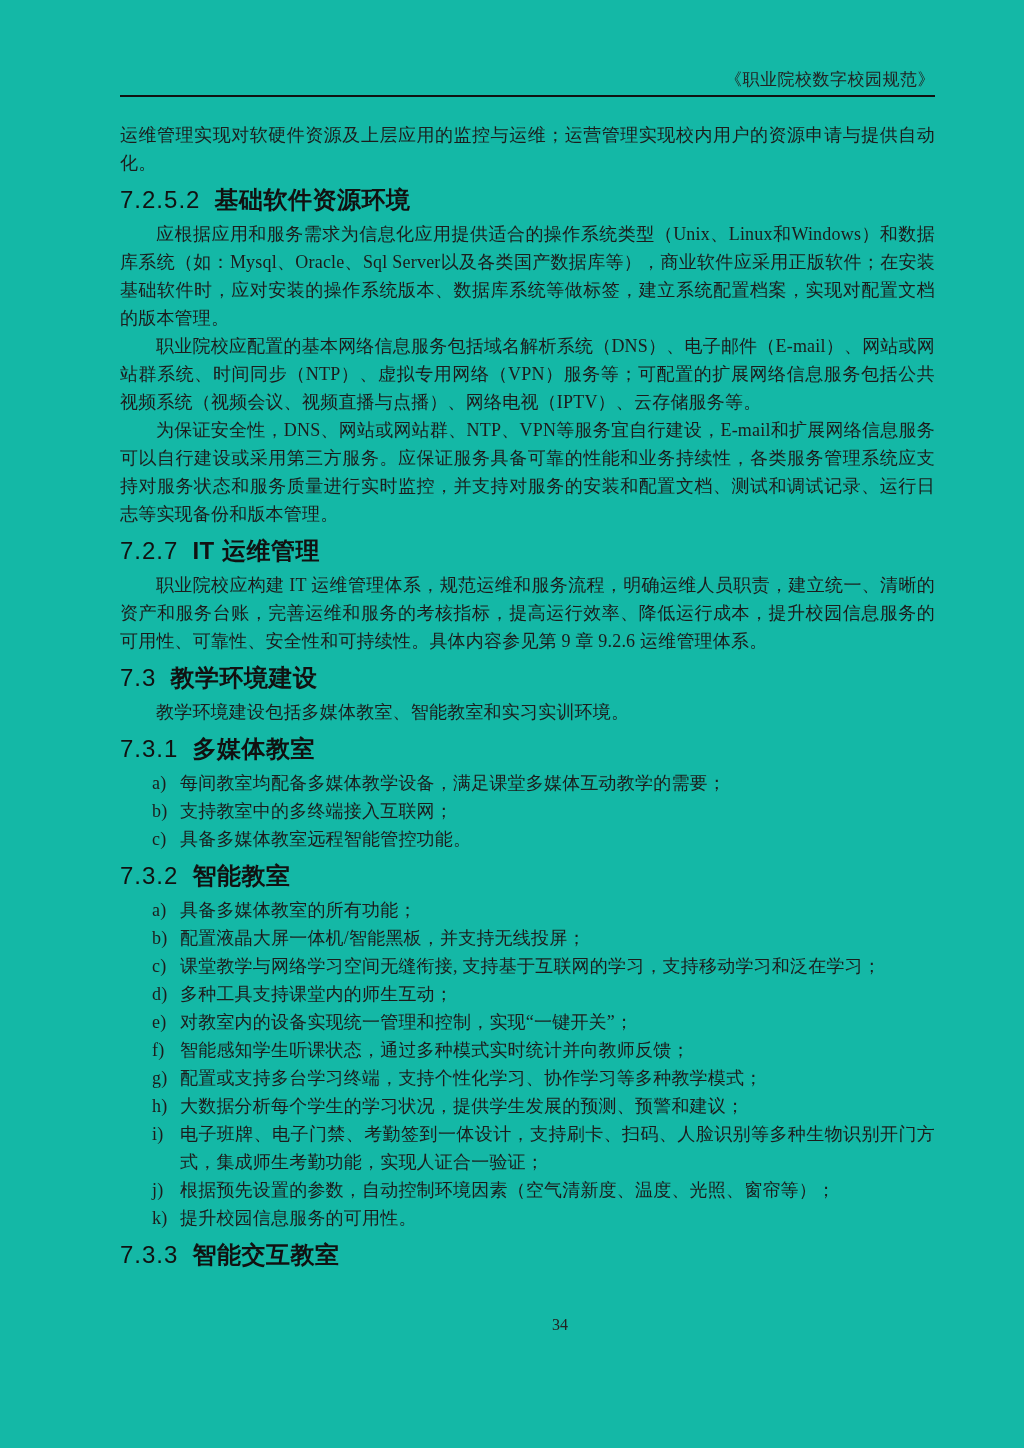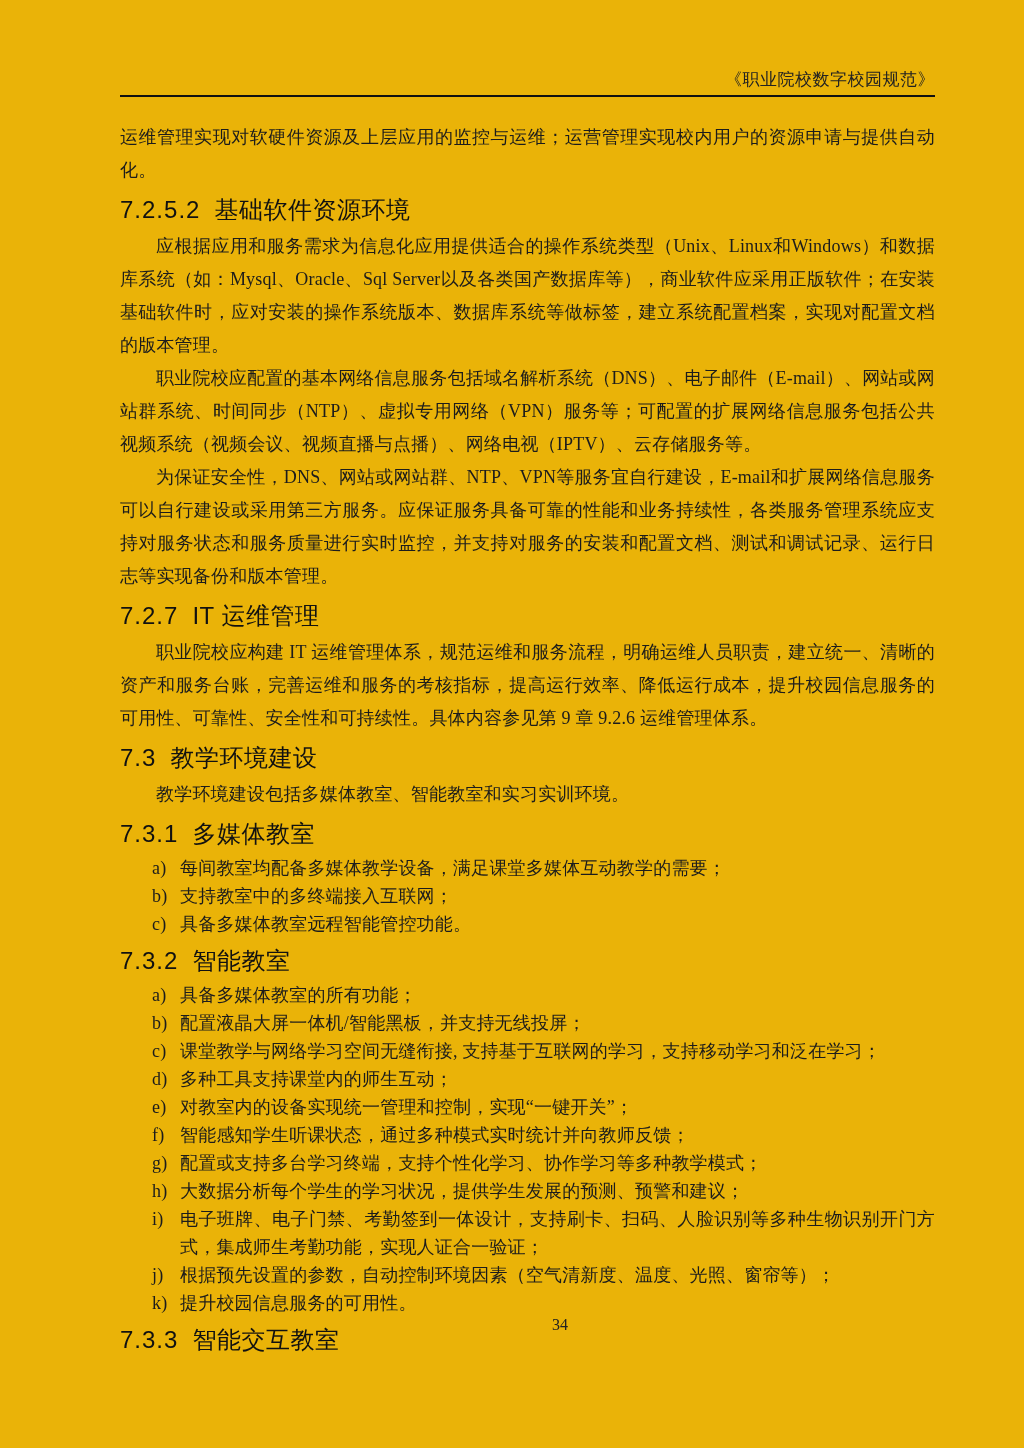--- a/index.html
+++ b/index.html
@@ -1,41 +1,41 @@
 <!DOCTYPE html>
 <html><head>
 <meta charset="utf-8">
 <style>
   html,body{margin:0;padding:0;background:#ffffff;}
   .page{
-    width:1024px;height:1448px;position:relative;background:#eab308;
+    width:1024px;height:1448px;position:relative;background:#14b8a6;
     font-family:"Liberation Serif","DejaVu Serif",serif;
     color:#1c1c1c;overflow:hidden;box-sizing:border-box;
   }
   .content{position:absolute;left:120px;top:70px;width:815px;}
   .running-head{
     text-align:right;font-size:17px;line-height:20px;color:#222;
     letter-spacing:0.5px;margin-bottom:5px;
   }
   .header-rule{border-bottom:2.5px solid #111;margin-bottom:24px;}
   .para{
-    margin:0;font-size:18px;line-height:33px;text-align:justify;
+    margin:0;font-size:18px;line-height:28px;text-align:justify;
     text-justify:inter-ideograph;letter-spacing:0.2px;
   }
   .para.indent{text-indent:36px;}
   .section-heading{
     font-family:"Liberation Sans","DejaVu Sans",sans-serif;
     font-size:24px;line-height:22px;margin:12px 0 9px 0;
     display:flex;align-items:baseline;color:#111;
   }
   .section-number{
     font-family:"Liberation Sans","DejaVu Sans",sans-serif;
     font-weight:400;letter-spacing:1px;margin-right:14px;white-space:nowrap;
   }
-  .section-title{font-weight:400;letter-spacing:0.5px;}
+  .section-title{font-weight:700;letter-spacing:0.5px;}
   .list{margin:0;padding:0 0 0 32px;}
   .list-item{
     display:flex;font-size:18px;line-height:28px;letter-spacing:0.2px;
   }
   .list-marker{width:28px;flex:0 0 28px;}
   .list-item-text{flex:1;text-align:justify;text-justify:inter-ideograph;}
   .footer{
     position:absolute;left:0;top:1316px;width:1024px;text-align:center;
     font-size:16px;color:#222;padding-left:48px;
   }

